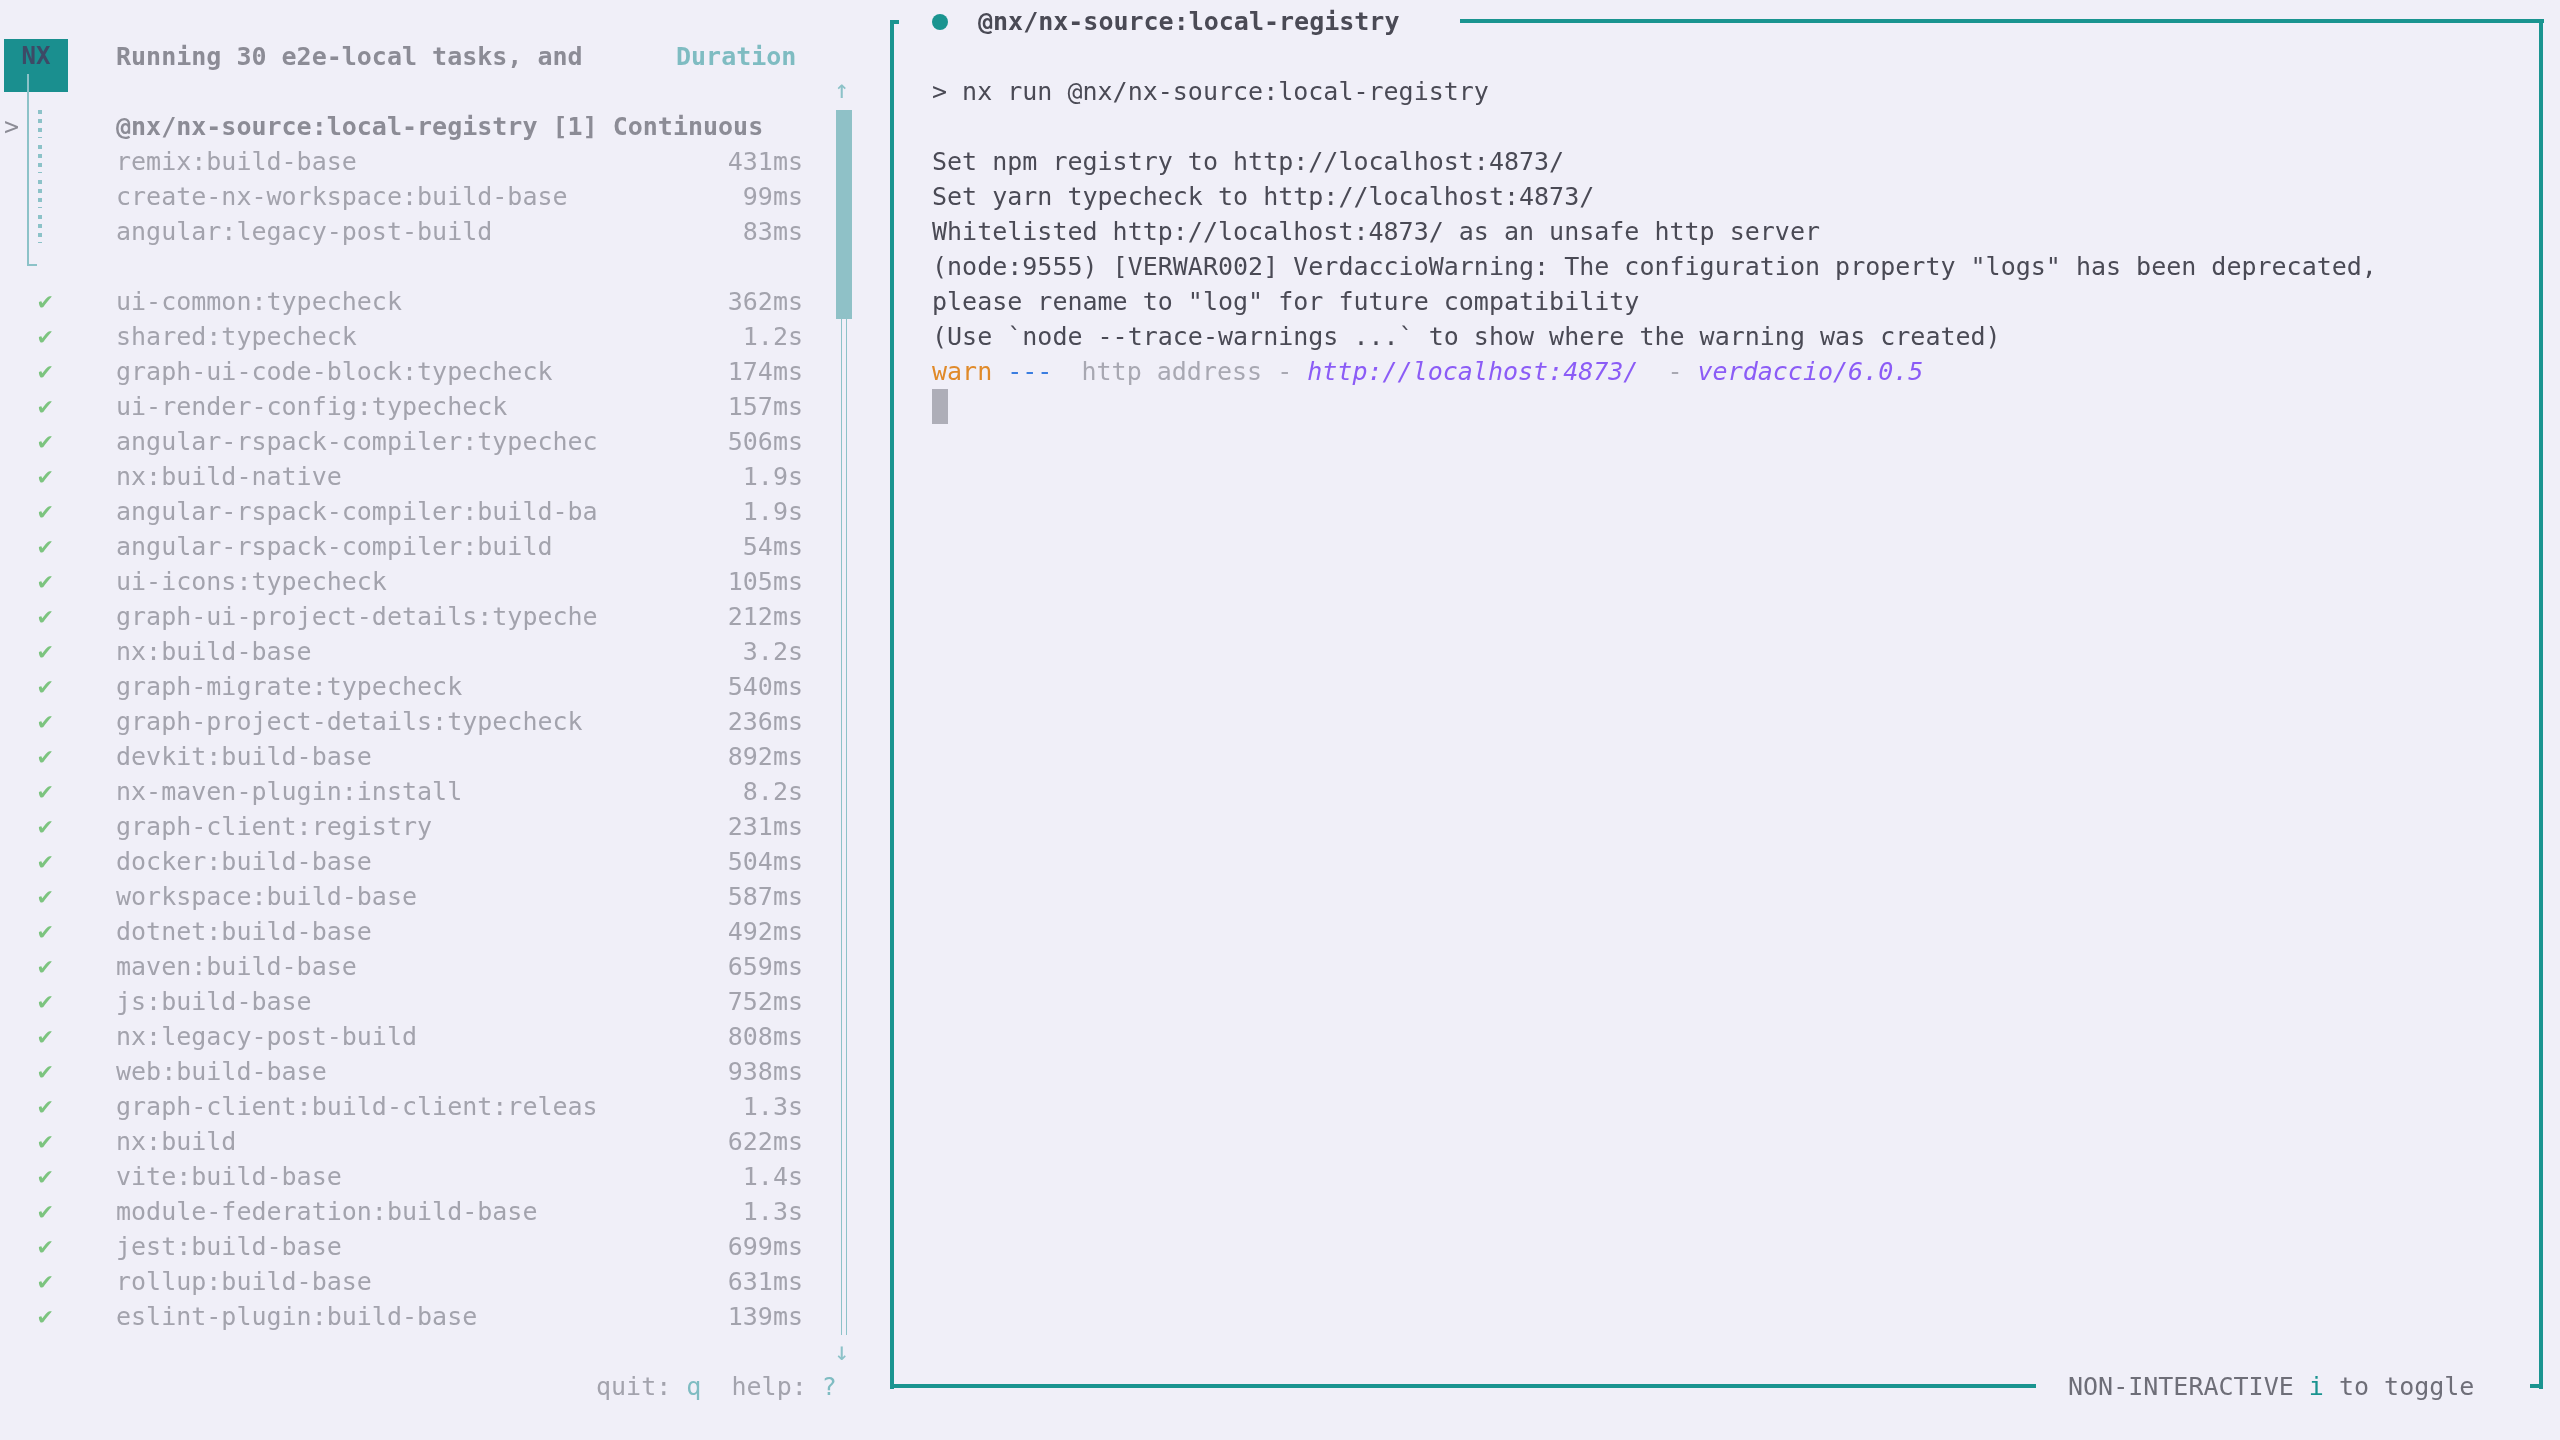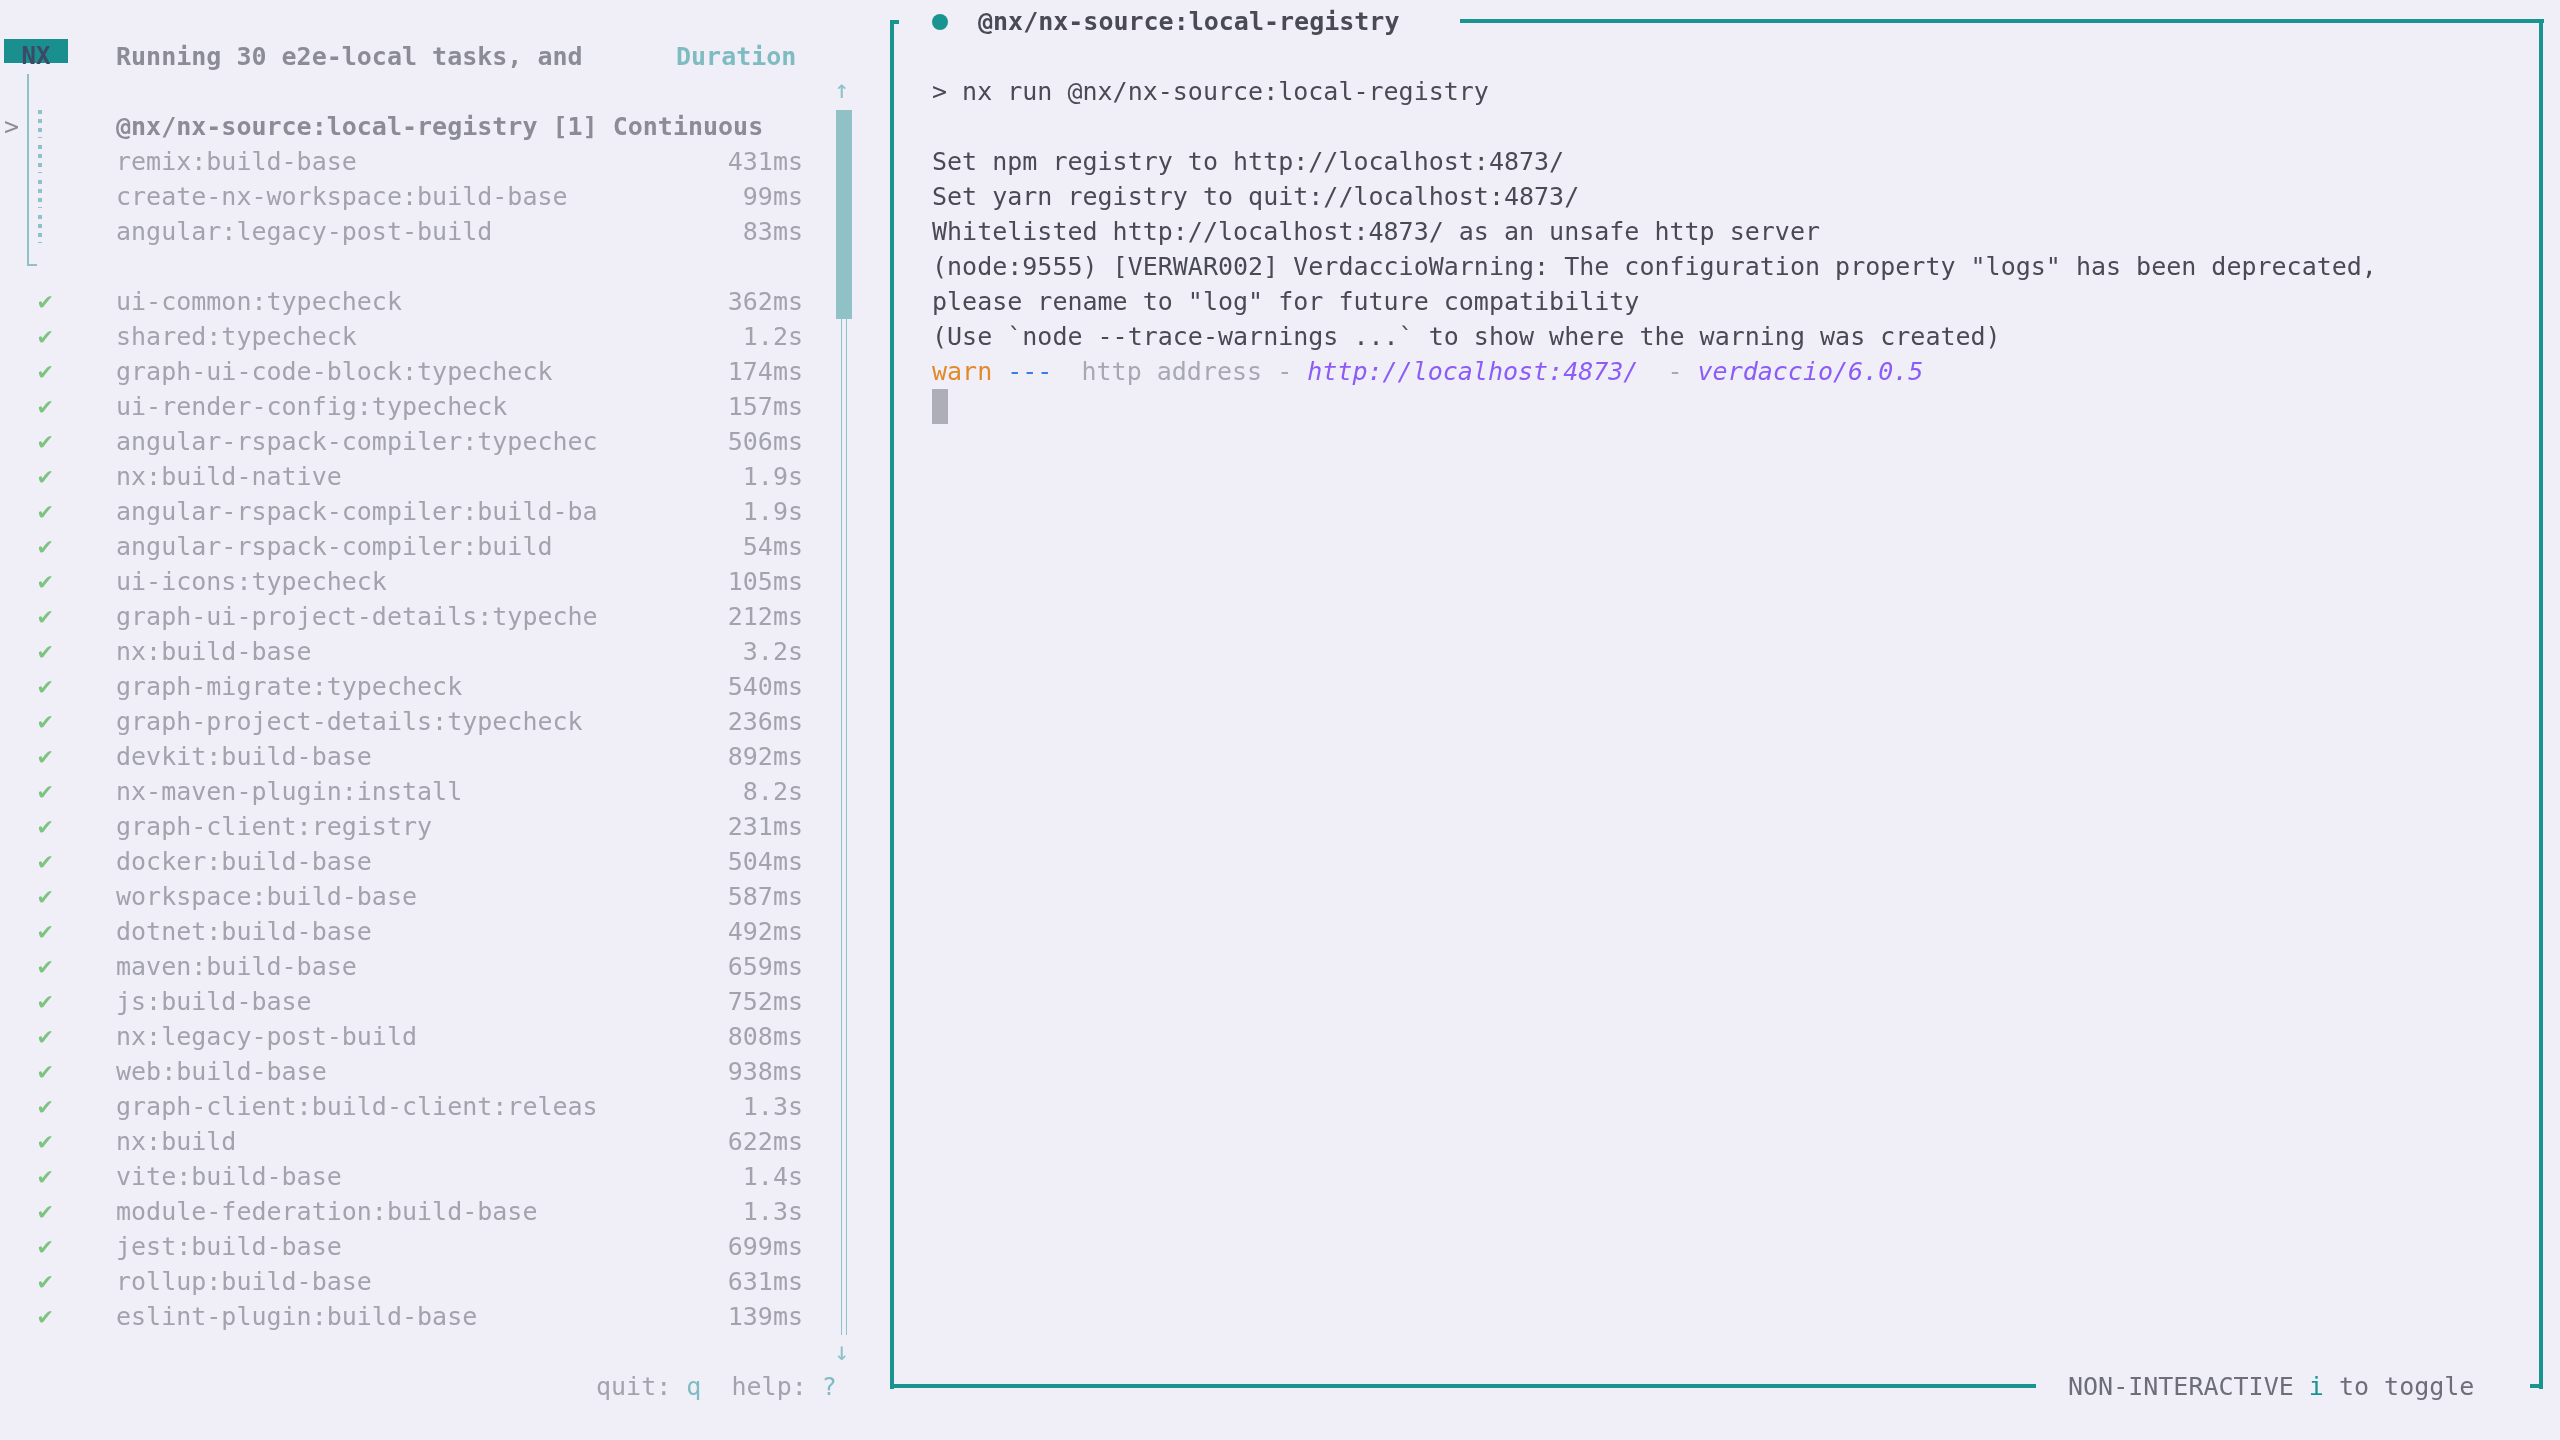--- a/index.html
+++ b/index.html
@@ -11,21 +11,21 @@
     body {
       position: relative;
       font-family: "DejaVu Sans Mono", "Liberation Mono", monospace;
       font-size: 25px;
       color: #4a4a55;
     }
     .abs { position: absolute; white-space: pre; line-height: 35px; }
 
     
     .nx-badge {
-      position: absolute; left: 4px; top: 39px; width: 64px; height: 24px;
+      position: absolute; left: 4px; top: 39px; width: 64px; height: 53px;
       background: #1a8f8f; color: #3d4a66; font-weight: bold;
       text-align: center; line-height: 35px; font-size: 24px;
     }
     .header-title { left: 116px; top: 39px; color: #8c8c96; font-weight: bold; text-align: center; }
     .header-duration { left: 676px; top: 39px; color: #7fbcc2; font-weight: bold; }
 
     .tree-line {
       position: absolute; left: 27px; top: 74px; width: 2px; height: 192px;
       background: #8cc2c8;
     }
@@ -310,21 +310,21 @@
   <div class="panel-right"></div>
   <div class="panel-bottom"></div>
   <div class="panel-bottom-stub"></div>
 
   <div class="status-dot"></div>
   <div class="abs panel-title">@nx/nx-source:local-registry</div>
 
   <div class="abs log-line" style="top:74px">&gt; nx run @nx/nx-source:local-registry</div>
   <div class="abs log-line" style="top:109px"></div>
   <div class="abs log-line" style="top:144px">Set npm registry to http://localhost:4873/</div>
-  <div class="abs log-line" style="top:179px">Set yarn registry to quit://localhost:4873/</div>
+  <div class="abs log-line" style="top:179px">Set yarn typecheck to http://localhost:4873/</div>
   <div class="abs log-line" style="top:214px">Whitelisted http://localhost:4873/ as an unsafe http server</div>
   <div class="abs log-line" style="top:249px">(node:9555) [VERWAR002] VerdaccioWarning: The configuration property "logs" has been deprecated,</div>
   <div class="abs log-line" style="top:284px">please rename to "log" for future compatibility</div>
   <div class="abs log-line" style="top:319px">(Use `node --trace-warnings ...` to show where the warning was created)</div>
   <div class="abs log-line" style="top:354px"><span class="warn-level">warn</span><span class="warn-sep"> --- </span><span class="warn-dim">http address - </span><span class="warn-green">http://localhost:4873/</span><span class="warn-dim"> - </span><span class="warn-green">verdaccio/6.0.5</span></div>
   <div class="cursor"></div>
 
   <div class="abs mode-label"><span>NON-INTERACTIVE </span><span class="mode-key">i</span><span> to toggle</span></div>
 </div>
 

